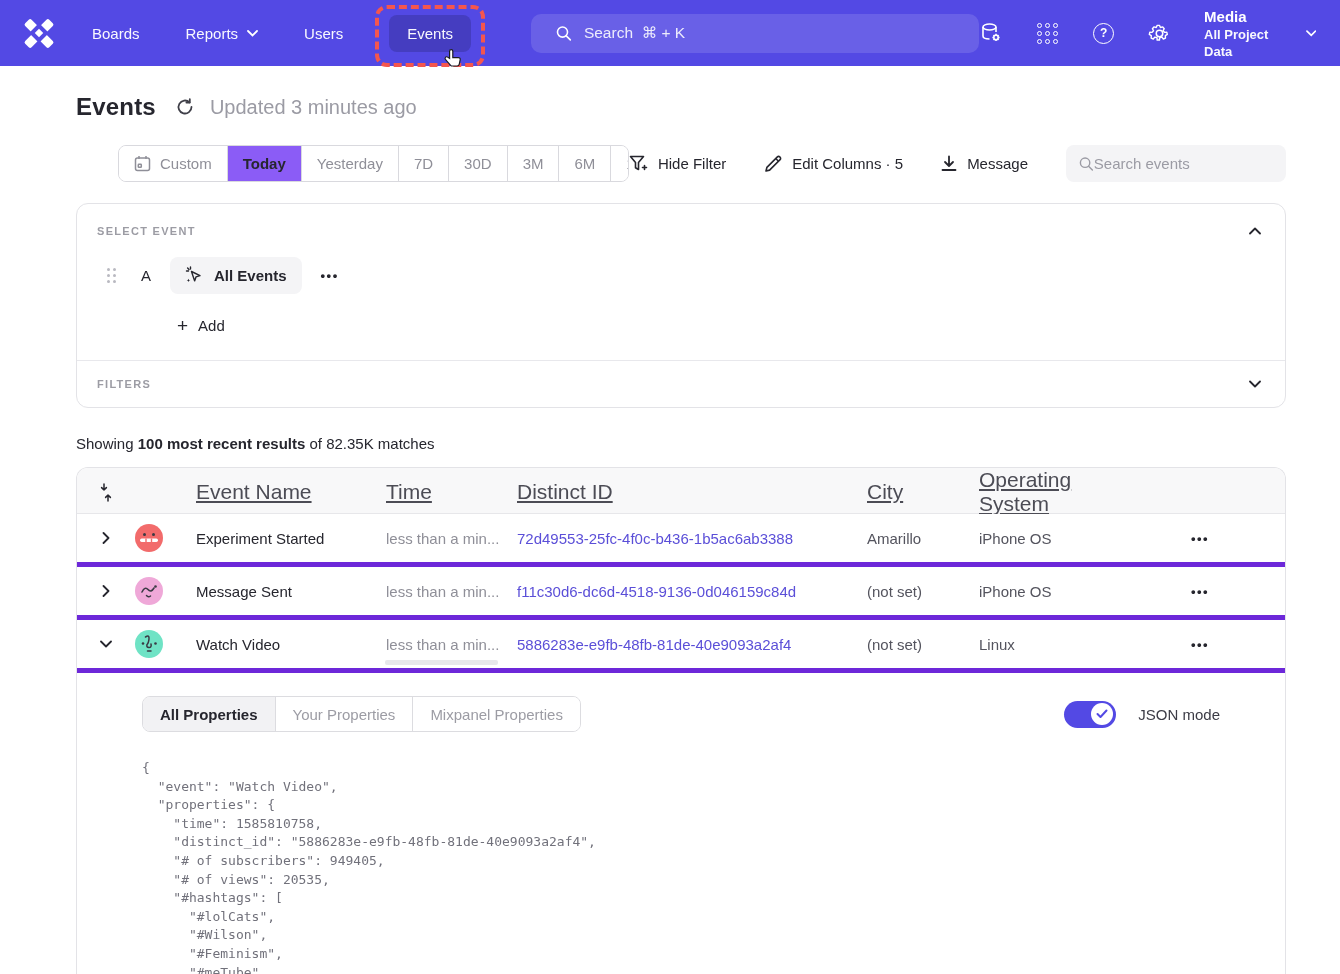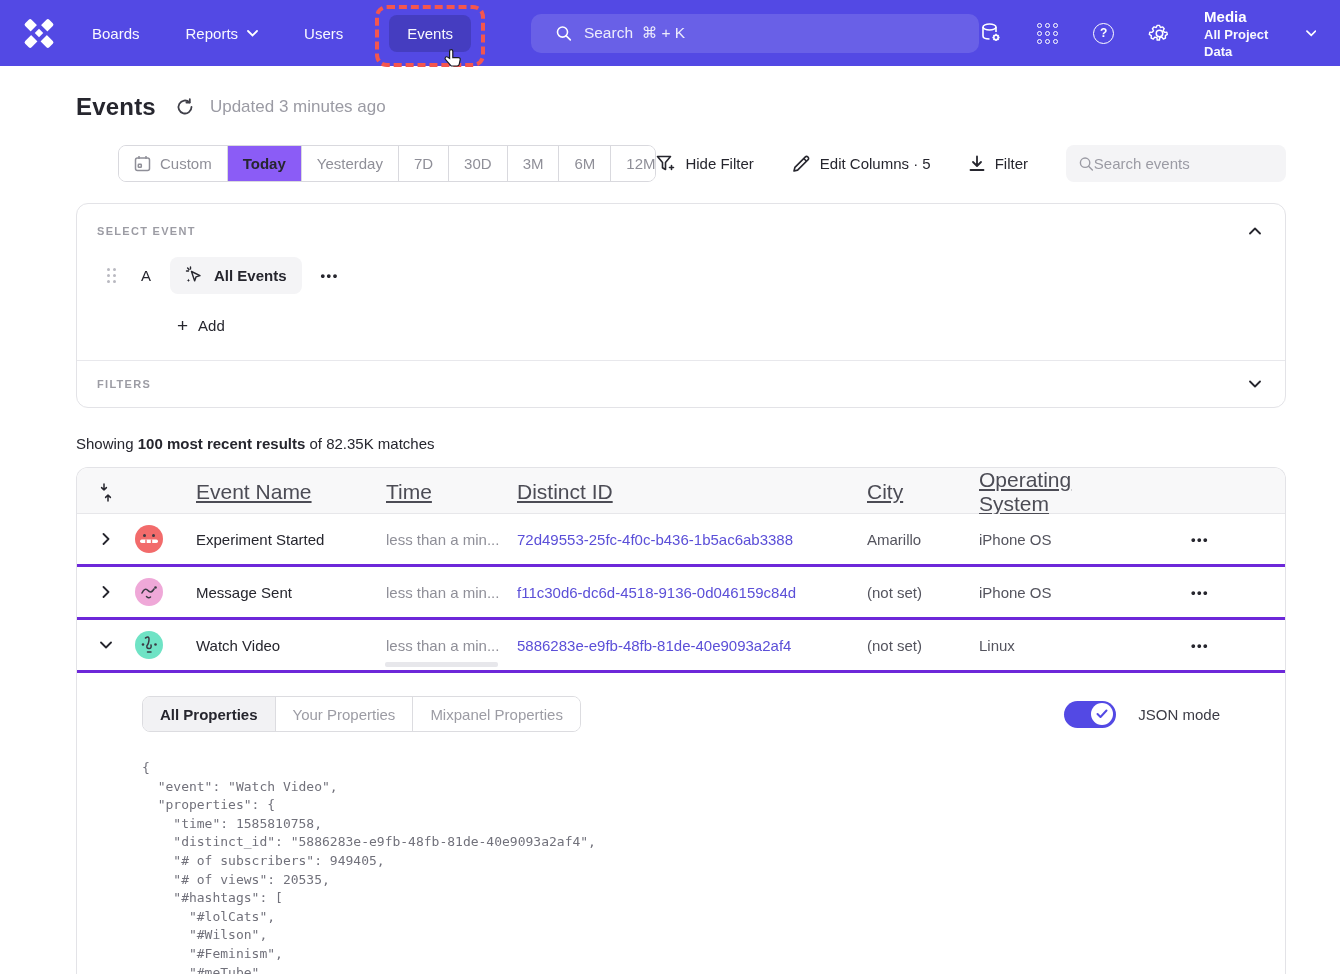--- a/index.html
+++ b/index.html
@@ -30,21 +30,21 @@
   .apps-grid i { width:5px; height:5px; border:1.4px solid #fff; border-radius:50%; }
   .help-circle { width:21px; height:21px; border:1.7px solid #fff; border-radius:50%; display:flex; align-items:center; justify-content:center; font-size:12px; font-weight:700; }
   .project { display:flex; align-items:center; gap:10px; cursor:pointer; }
   .project .p-name { font-size:15px; font-weight:700; line-height:19px; }
   .project .p-scope { font-size:13px; font-weight:600; line-height:17px; opacity:.96; }
 
   
   .content { margin-left:76px; width:1210px; }
   .page-head { display:flex; align-items:center; margin-top:27px; gap:16px; }
   .page-title { font-size:24px; font-weight:700; letter-spacing:.2px; }
-  .updated { font-size:17px; color:#9b9ba4; }
+  .updated { font-size:20px; color:#9b9ba4; }
   .refresh-btn { cursor:pointer; display:flex; margin-left:4px; }
 
   
   .toolbar { margin-top:24px; display:flex; align-items:center;padding-left:42px; }
   .seg-ctl { display:flex; height:37px; border:1px solid #d9d9de; border-radius:8px; overflow:hidden; background:#fff; }
   .seg { display:flex; align-items:center; gap:9px; padding:0 15px; font-size:15px; color:#8f8f98;
     border-right:1px solid #d9d9de; cursor:pointer; background:#fff; white-space:nowrap; }
   .seg:last-child { border-right:none; }
   .seg.sel { background:#8b5cf6; color:#26262e; font-weight:700; }
   .tb-right { margin-left:auto; display:flex; align-items:center; gap:38px; }
@@ -71,21 +71,21 @@
   .add-plus { font-size:19px; font-weight:400; line-height:1; }
   .qb-filters { border-top:1px solid #e8e8ec; padding:15px 20px; display:flex; align-items:center; justify-content:space-between; }
 
   .results-line { margin:27px 0 0; font-size:15px; color:#26262e; }
   .results-line b { font-weight:700; }
 
   
   .table-card { margin-top:15px; border:1px solid #e3e3e7; border-bottom:none; border-radius:12px 12px 0 0; overflow:hidden; }
   .t-grid { display:grid; grid-template-columns:58px 61px 190px 131px 350px 112px 166px 1fr; align-items:center; }
   .t-head { background:#f8f8f9; height:46px; border-bottom:1px solid #e7e7ea; color:#4c4c55; font-size:21px;text-decoration:underline; }
-  .t-row { height:53px; border-bottom:3px solid #6d28d9; font-size:15px; position:relative; cursor:pointer; background:#fff; }
+  .t-row { height:53px; border-bottom:5px solid #6d28d9; font-size:15px; position:relative; cursor:pointer; background:#fff; }
   .cell-center { display:flex; justify-content:center; align-items:center; }
   .avatar { width:28px; height:28px; border-radius:50%; }
   .c-name { color:#26262e; } .c-time { color:#8f8f98; }
   .c-id { color:#5b4fd8; cursor:pointer; } .c-dim { color:#54545e; }
   .row-menu { justify-self:start; margin-left:46px; font-size:13px; font-weight:700; letter-spacing:1.5px; color:#26262e; cursor:pointer; }
   .time-underline { position:absolute; left:308px; bottom:3px; width:113px; height:5px; background:#e7e7eb; border-radius:2px; }
 
   
   .detail { background:#fff; padding:23px 65px 0; }
   .detail-top { display:flex; align-items:center; }
@@ -222,21 +222,21 @@
           <path d="M2 16l.9-3.6L13.4 1.9a1.6 1.6 0 0 1 2.3 0l.4.4a1.6 1.6 0 0 1 0 2.3L5.6 15.1z" stroke-linejoin="round"></path>
             <path d="M11.8 3.5l2.7 2.7"></path>
         </svg>
         <span>Edit Columns · 5</span>
       </div>
       <div class="tb-btn">
         <svg width="16" height="17" viewBox="0 0 16 17" fill="none" stroke="#26262e" stroke-width="1.8">
           <path d="M8 1.5v9M4 7l4 4 4-4" stroke-linecap="round" stroke-linejoin="round"></path>
             <path d="M1.5 15h13" stroke-linecap="round"></path>
         </svg>
-        <span>Filter</span>
+        <span>Message</span>
       </div>
       <div class="search-events">
         <svg width="16" height="16" viewBox="0 0 17 17">
             <circle cx="7" cy="7" r="5.4" stroke="#9b9ba4" stroke-width="1.6" fill="none"></circle>
             <path d="M11 11l4.4 4.4" stroke="#9b9ba4" stroke-width="1.6" stroke-linecap="round"></path>
           </svg>
         <input placeholder="Search events" style="">
       </div>
     </div>
   </div>

